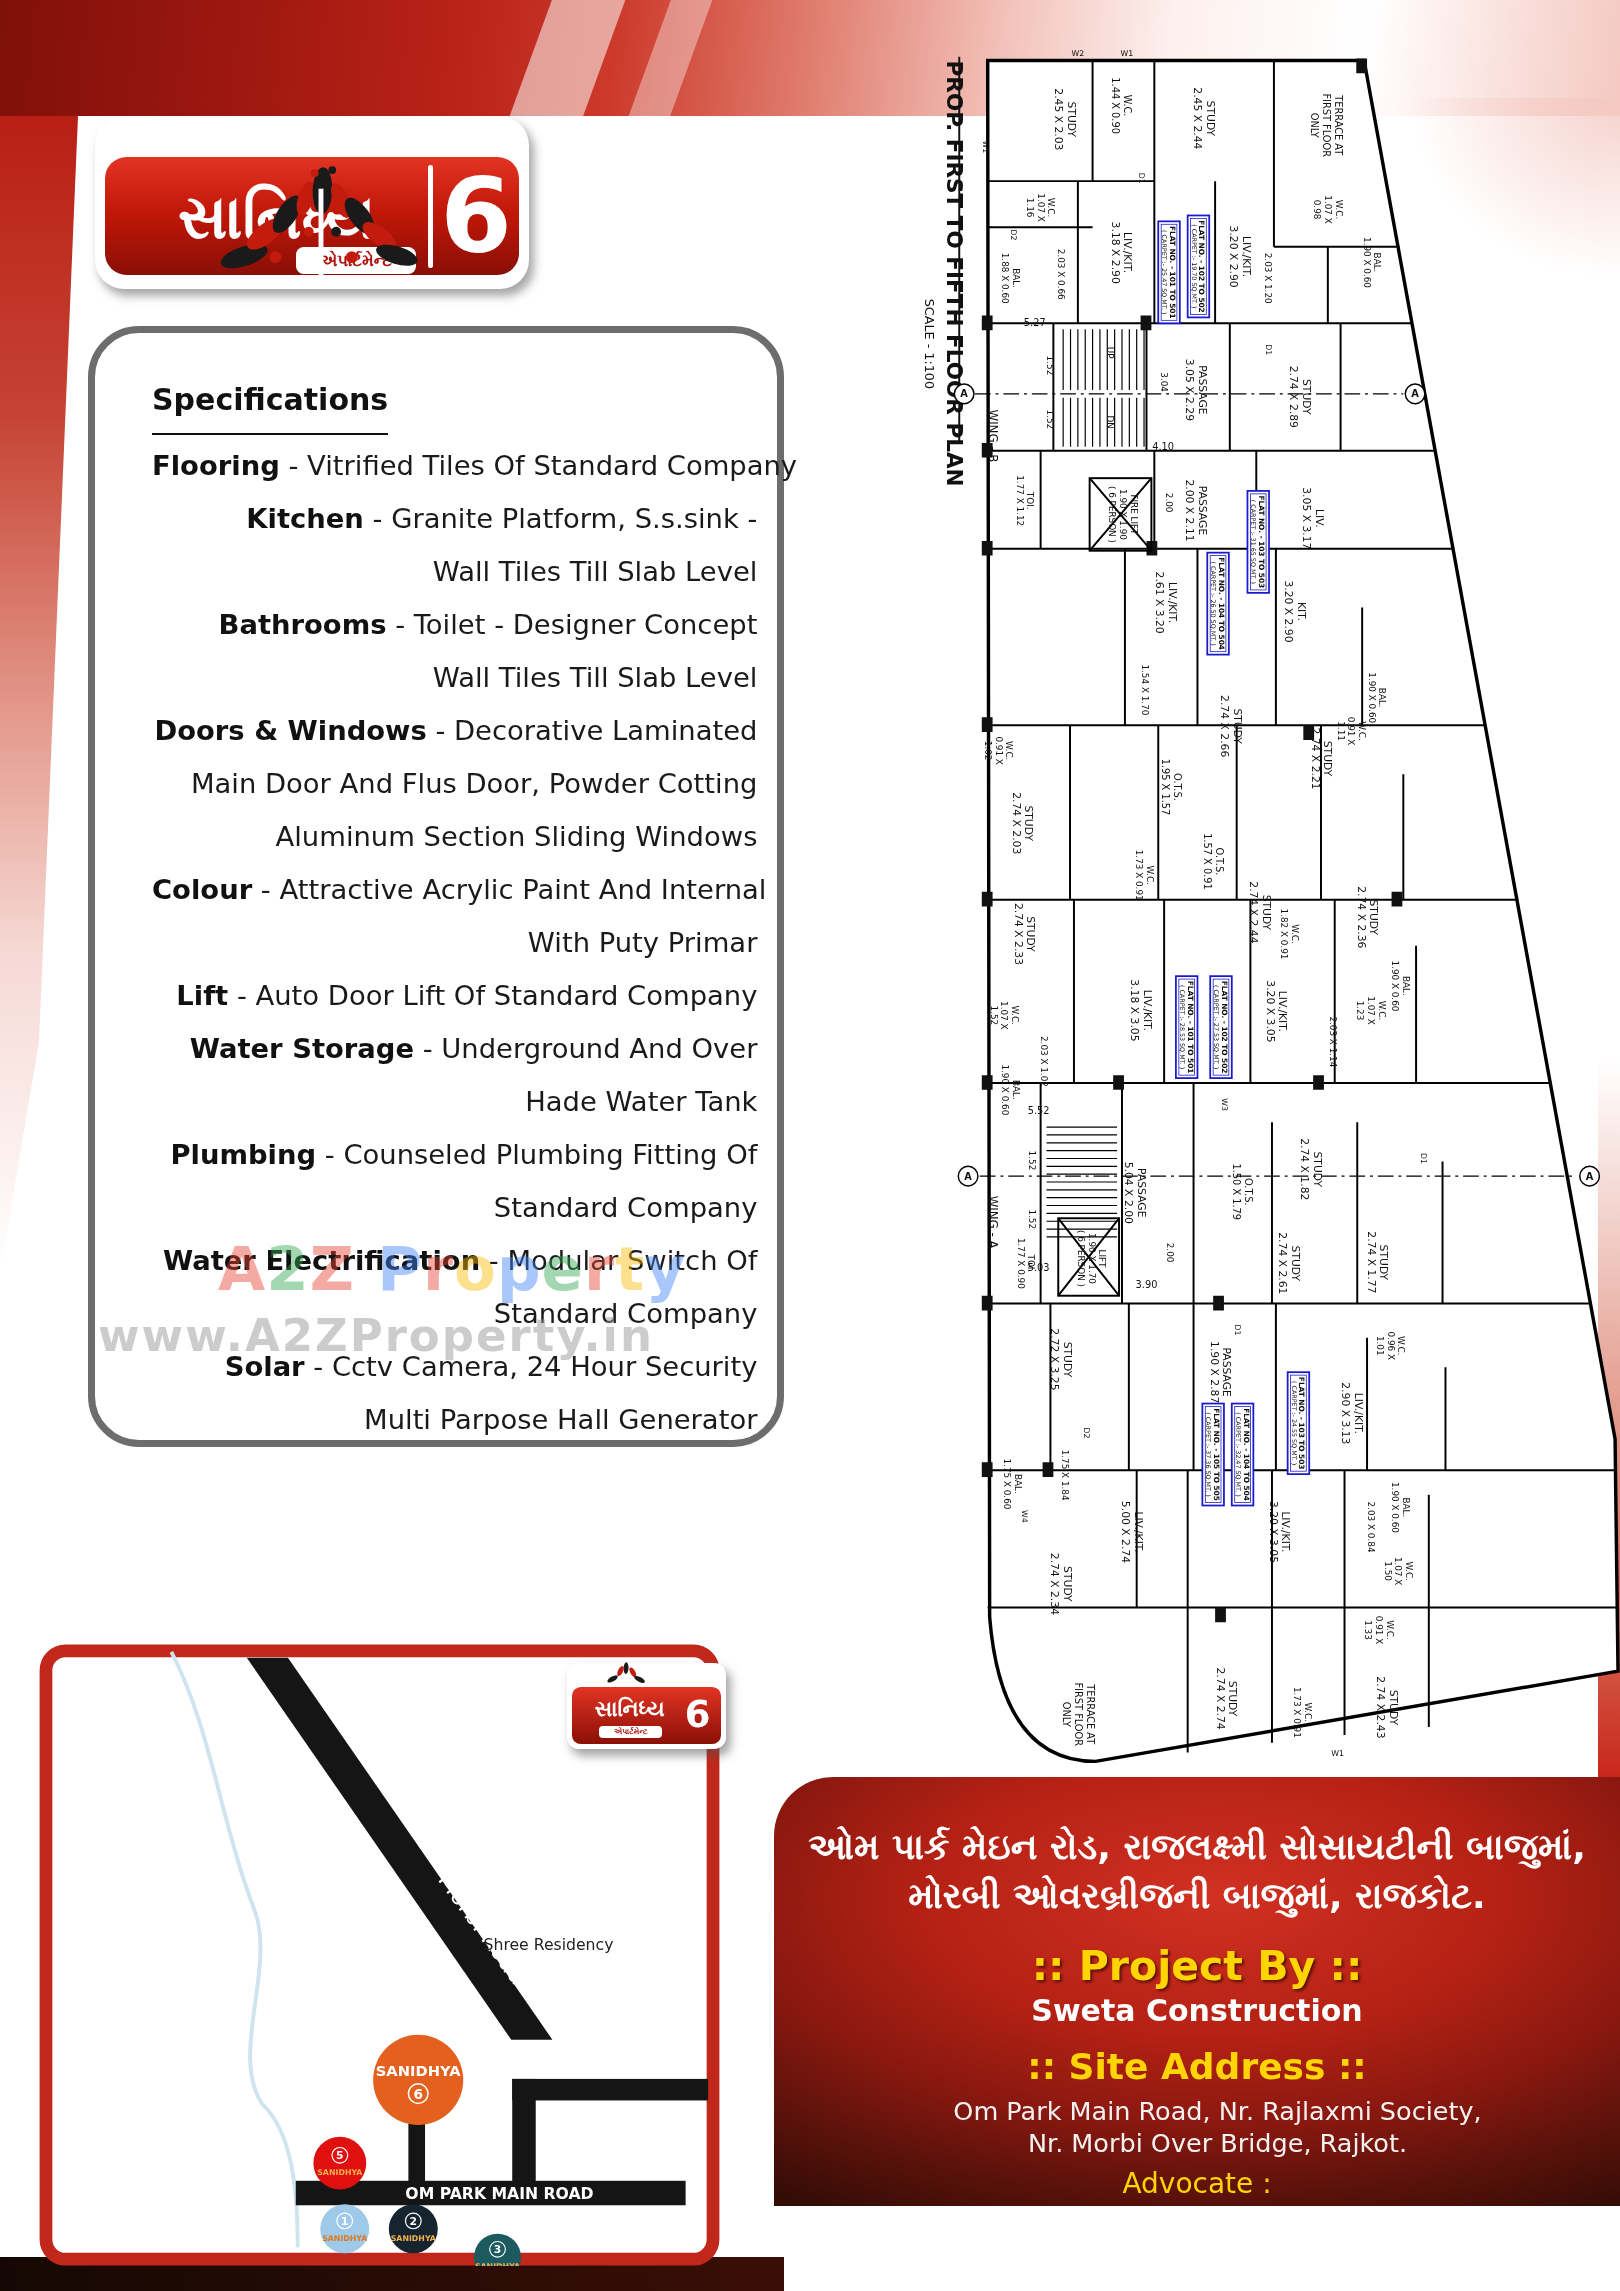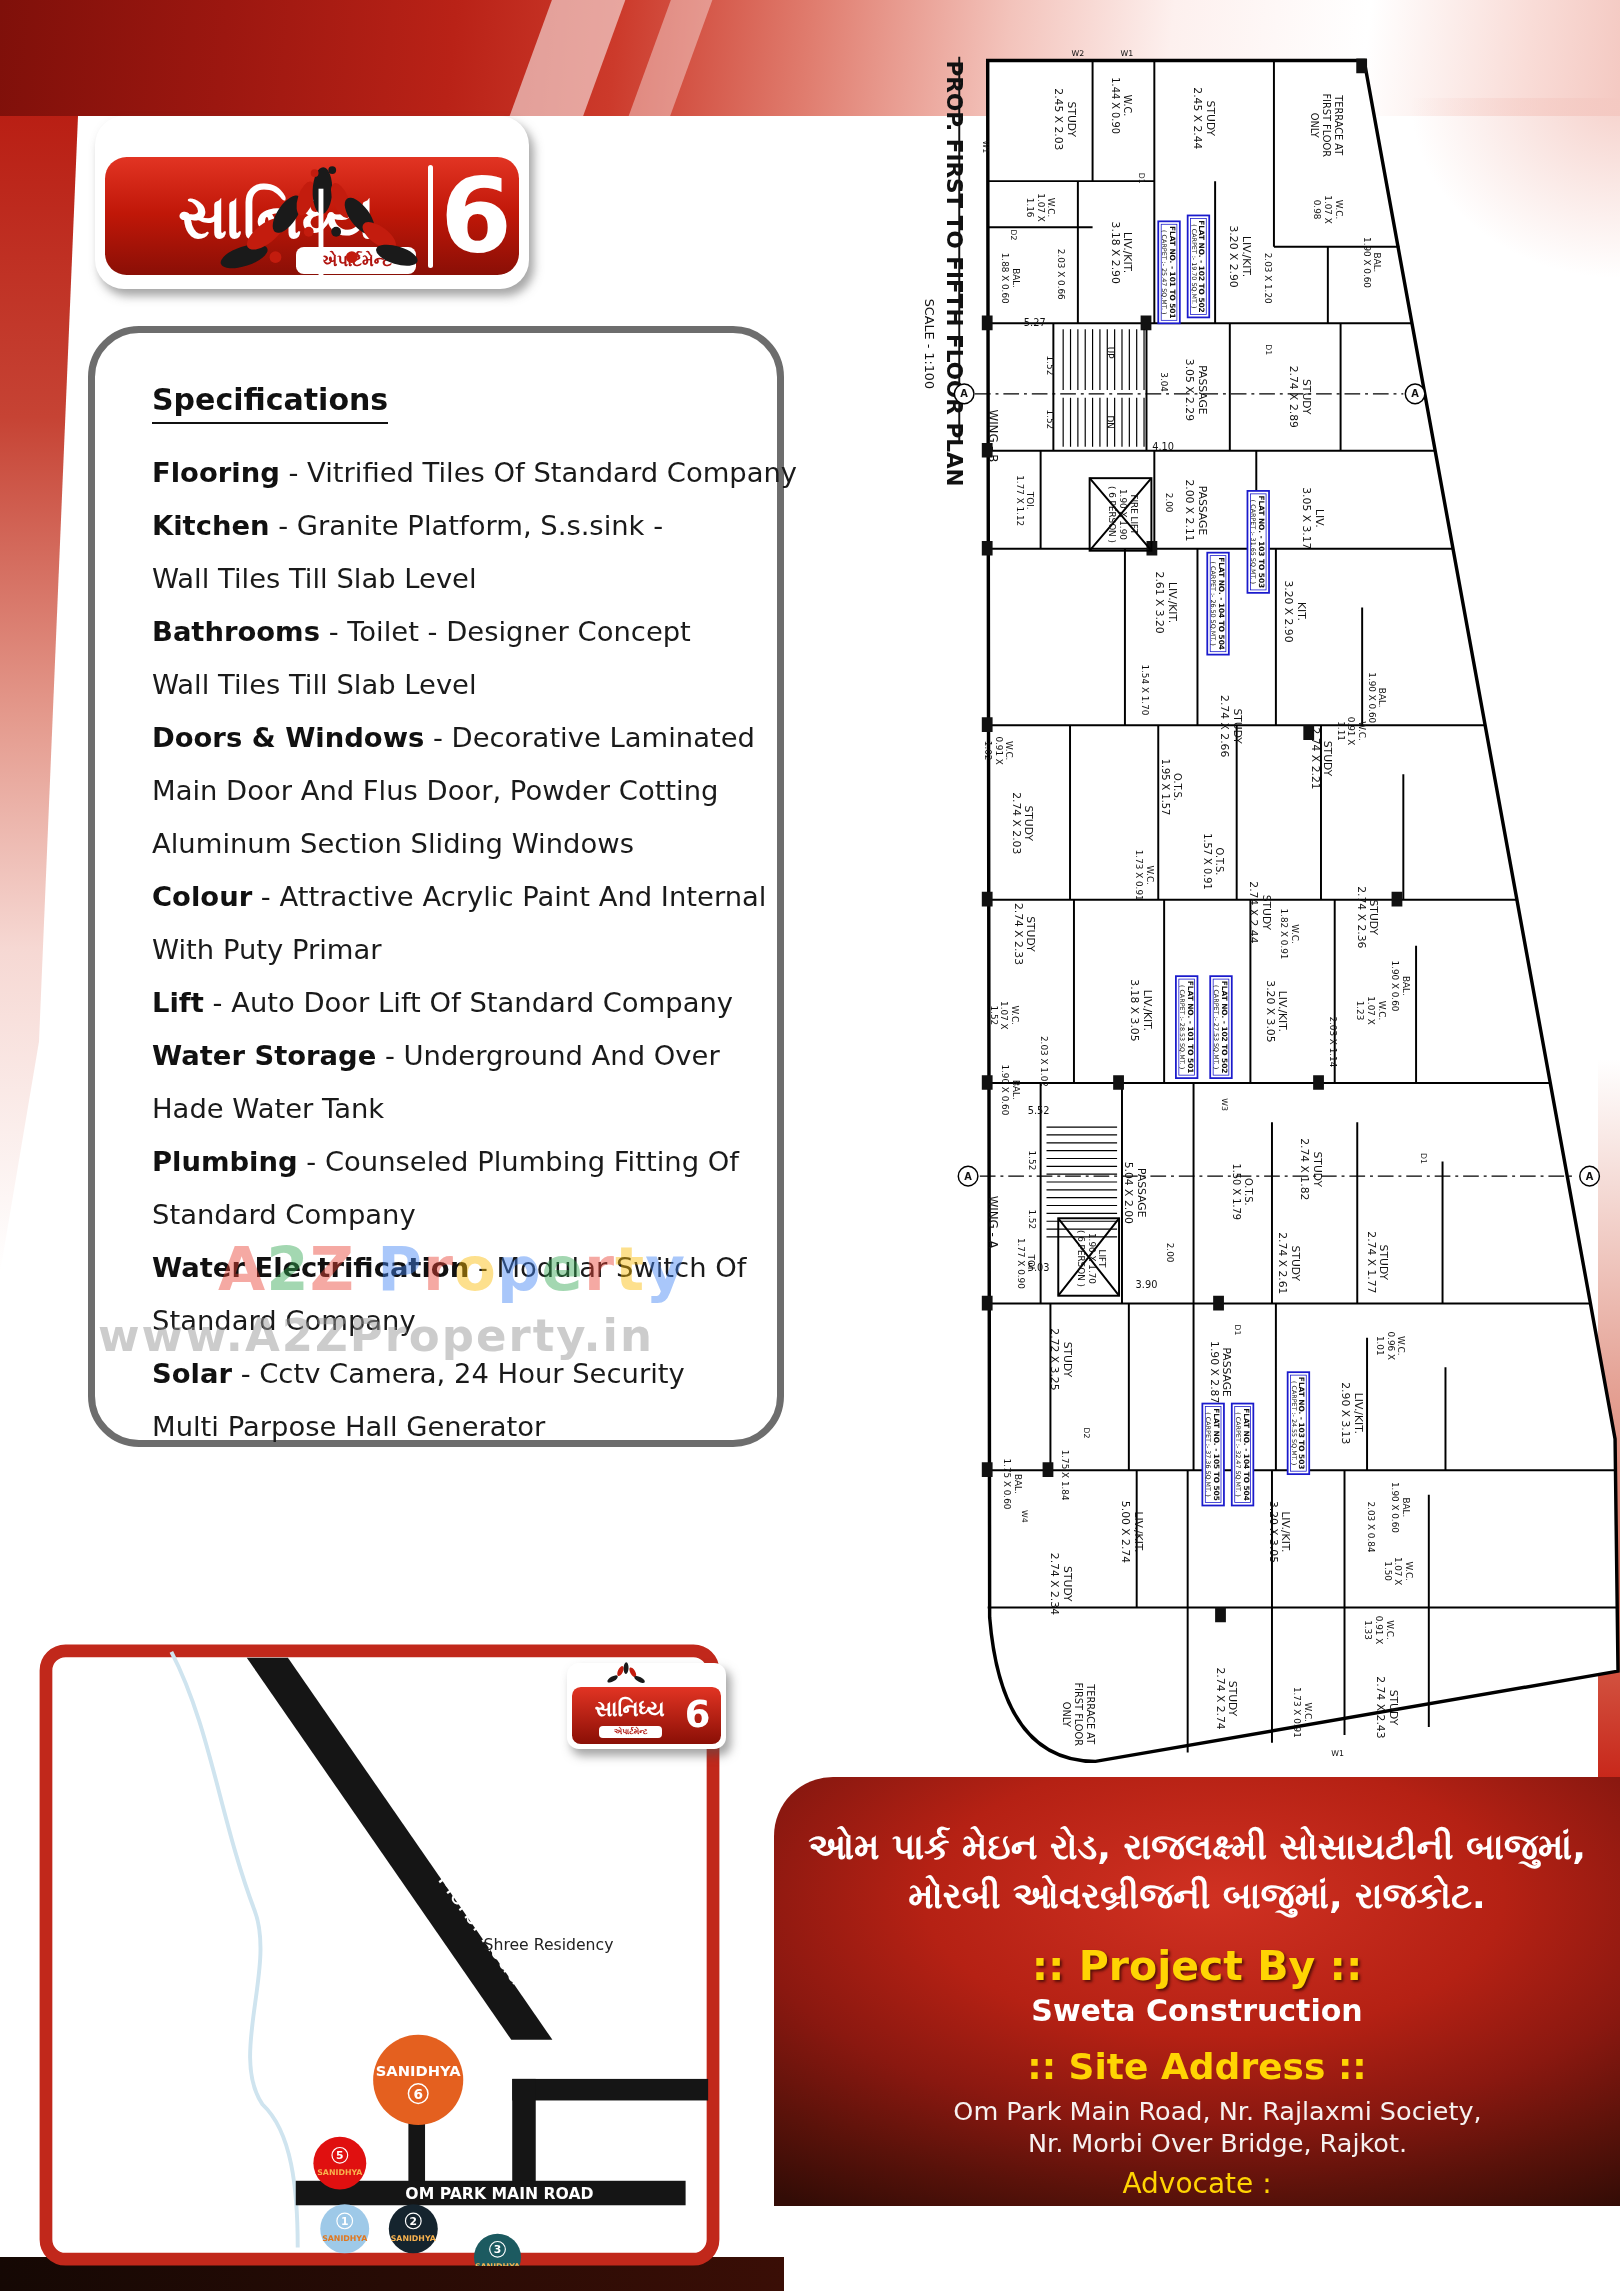--- a/index.html
+++ b/index.html
@@ -45,22 +45,22 @@
     font-weight:bold;font-size:37px;line-height:51px;}
   #mini-logo .pill{position:absolute;left:27.4px;top:39px;width:63px;height:12.7px;background:#fff;
     border-radius:3.9px;text-align:center;color:#b01510;font-weight:bold;font-size:7.8px;line-height:12.7px;}
   #mini-leaves{position:absolute;left:29px;top:-2px;width:59px;height:27.4px;}
 
   
   #spec-box{left:88px;top:326px;width:696px;height:1121px;background:#ffffff;
     border:7.8px solid #6d6d6d;border-radius:51px;box-sizing:border-box;
     padding:49px 19.6px 0 57px;}
   #spec-title{display:inline-block;font-size:30px;font-weight:bold;color:#111;
-    border-bottom:2.9px solid #111;padding-bottom:5px;margin-bottom:33px;}
-  .spec-line{height:53px;font-size:27.4px;color:#1a1a1a;white-space:nowrap;}
+    border-bottom:2.9px solid #111;padding-bottom:16px;margin-bottom:15px;}
+  .spec-line{height:53px;font-size:27.4px;color:#1a1a1a;white-space:nowrap;text-align:right;}
   .spec-line b{font-weight:bold;color:#111;}
 
   
   #wm1{left:218px;top:1233px;font-size:61px;font-weight:bold;opacity:.45;letter-spacing:1px;z-index:5;}
   #wm2{left:98px;top:1309px;font-size:45px;font-weight:bold;color:#9a9a9a;opacity:.5;
     letter-spacing:2px;z-index:5;}
 
   
   #plan-svg{left:921px;top:39px;}
   #plan-svg text{font-family:"DejaVu Sans",sans-serif;fill:#111;}

